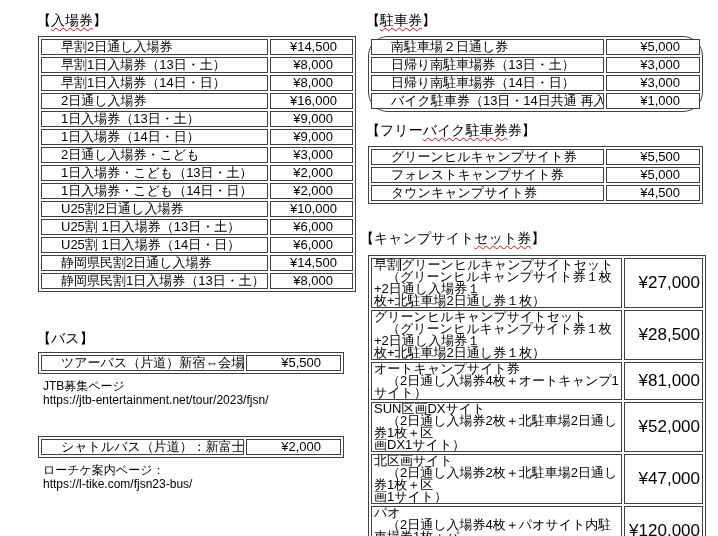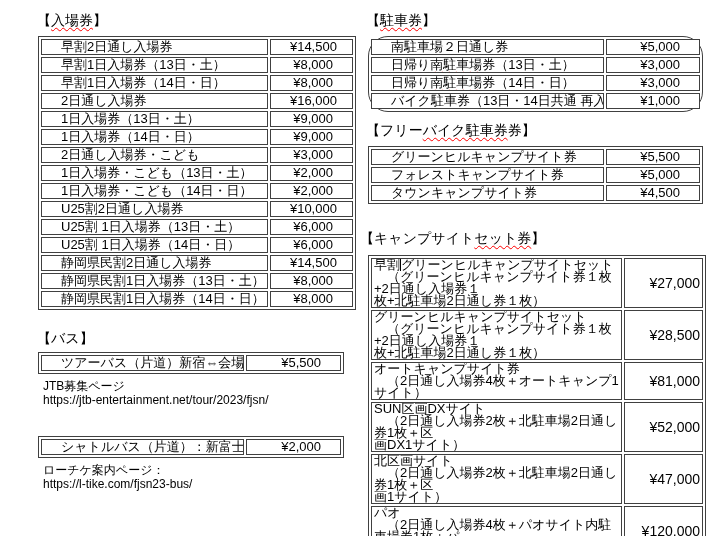--- a/index.html
+++ b/index.html
@@ -21,21 +21,21 @@
   td.c-label{text-align:left;white-space:nowrap;}
   td.c-price{text-align:right;white-space:nowrap;}
   
   #tbl-admission{width:318px;} #tbl-admission col.cl{width:224px;} #tbl-admission col.cp{width:82px;}
   #tbl-bus1,#tbl-bus2{width:258px;} #tbl-bus1 col.cl,#tbl-bus2 col.cl{width:203px;} #tbl-bus1 col.cp,#tbl-bus2 col.cp{width:95px;}
   #tbl-parking,#tbl-free{width:335px;} #tbl-parking col.cl,#tbl-free col.cl{width:230px;} #tbl-parking col.cp,#tbl-free col.cp{width:93px;}
   #tbl-set{width:338px;} #tbl-set col.cl{width:248px;} #tbl-set col.cp{width:78px;}
   
   #tbl-set td{line-height:12px;padding:0 2px;}
   #tbl-set td.c-label{white-space:pre-wrap;vertical-align:top;font-size:13px;}
-  #tbl-set td.c-price{vertical-align:middle;font-size:14px;margin-top:48px;}
+  #tbl-set td.c-price{vertical-align:middle;font-size:17px;margin-top:48px;}
   
   #ttl-admission{left:37px;top:12px;}
   #tbl-admission{left:38px;top:36px;}
   #ttl-bus{left:37px;top:330px;}
   #tbl-bus1{left:38px;top:352px;}
   #note-jtb1{left:43px;top:379px;}
   #note-jtb2{left:43px;top:393px;}
   #tbl-bus2{left:38px;top:436px;}
   #note-law1{left:43px;top:463px;}
   #note-law2{left:43px;top:477px;}
@@ -114,24 +114,20 @@
           <td class="c-price">¥6,000</td>
         </tr>
         <tr>
           <td class="c-label"><span>静岡県民割2日通し入場券</span></td>
           <td class="c-price">¥14,500</td>
         </tr>
         <tr>
           <td class="c-label"><span>静岡県民割1日入場券（13日・土）</span></td>
           <td class="c-price">¥8,000</td>
         </tr>
-        <tr>
-          <td class="c-label"><span>静岡県民割1日入場券（14日・日）</span></td>
-          <td class="c-price">¥8,000</td>
-        </tr>
       </tbody>
   </table>
 
   <div id="ttl-bus" class="abs sec-title"><span>【バス】</span></div>
   <table id="tbl-bus1" class="abs tbl">
     <colgroup>
         <col class="cl">
         <col class="cp">
       </colgroup>
       <tbody>

